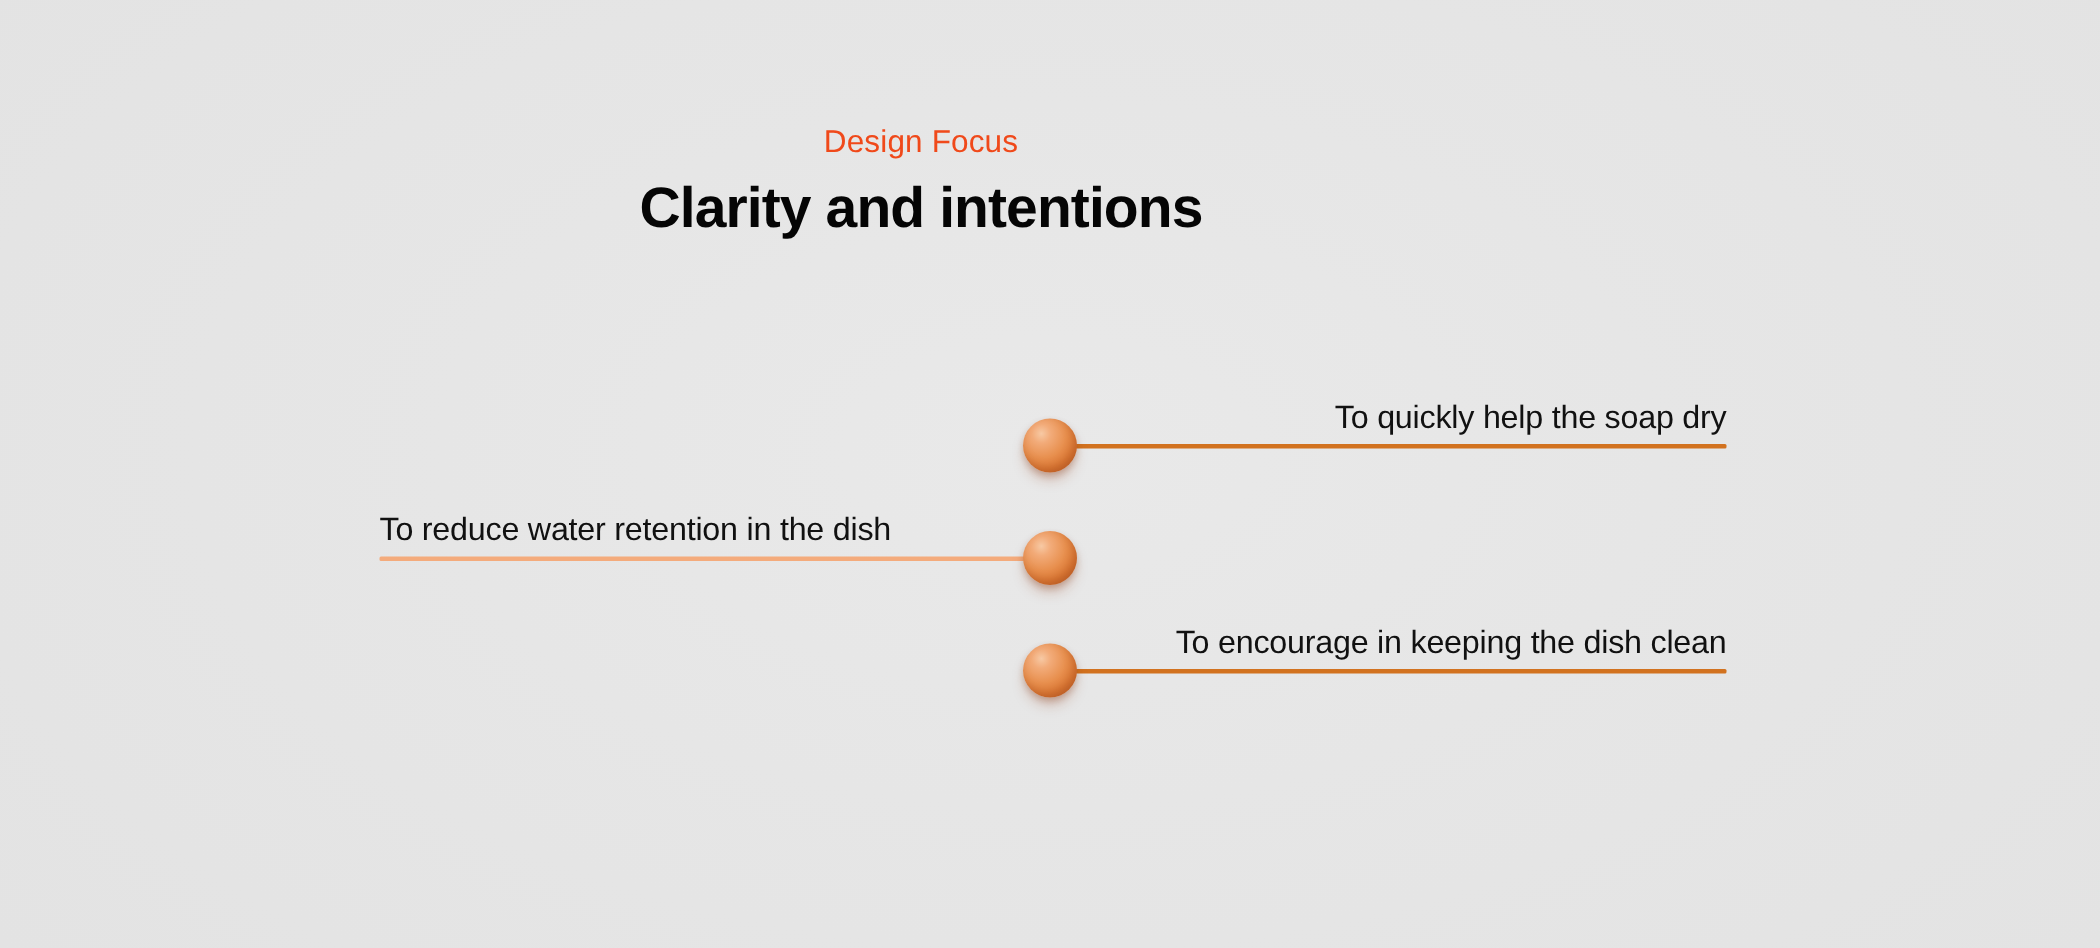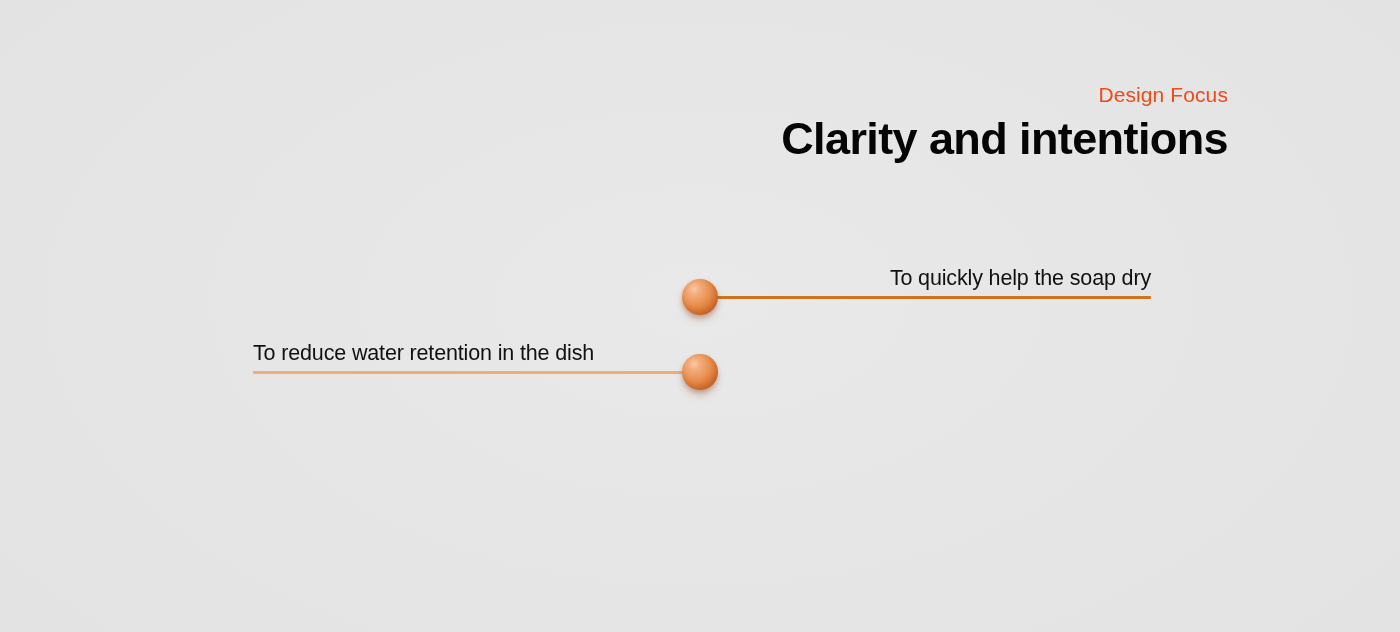--- a/index.html
+++ b/index.html
@@ -21,32 +21,32 @@
     background:
       radial-gradient(ellipse 900px 520px at 50% 48%, #e9e9e9 0%, #e6e6e6 45%, #e3e3e3 100%);
   }
 
   
   .header {
     position: absolute;
     top: 82px;
     left: 0;
     width: 1228px;
-    text-align: right;
+    text-align: center;
   }
   .eyebrow {
     font-size: 21px;
     line-height: 26px;
     color: #f0491a;
     font-weight: 400;
     letter-spacing: 0.1px;
     margin: 0;
   }
   .headline {
-    font-size: 45px;
+    font-size: 38px;
     line-height: 52px;
     color: #050505;
     font-weight: 700;
     letter-spacing: -0.6px;
     margin: 5px 0 0 0;
   }
 
   
   .diagram {
     position: absolute;
@@ -139,16 +139,21 @@
       <div class="sphere"></div>
       <div class="label">To quickly help the soap dry</div>
     </div>
 
     <div class="node left" style="top:353px">
       <div class="line" style="background:#f4ab7c"></div>
       <div class="sphere"></div>
       <div class="label">To reduce water retention in the dish</div>
     </div>
 
+    <div class="node right" style="top:428px">
+      <div class="line" style="background:#d2721f"></div>
+      <div class="sphere"></div>
+      <div class="label">To encourage in keeping the dish clean</div>
+    </div>
 
 
   </div>
 </div>
 
 </body></html>

